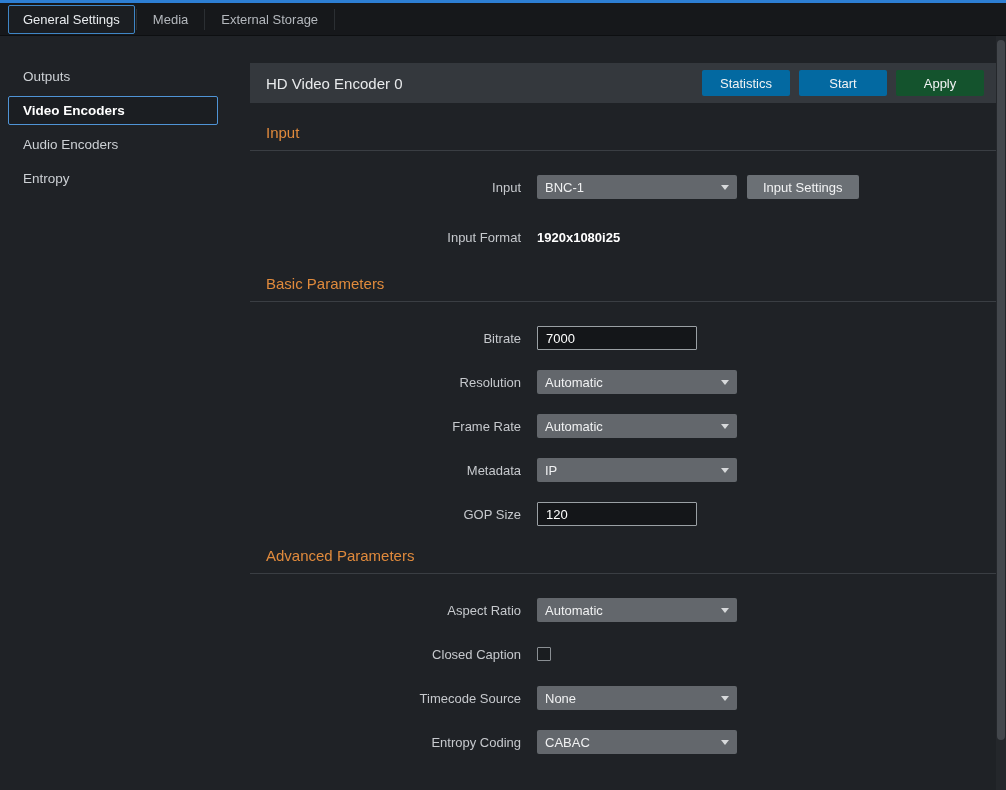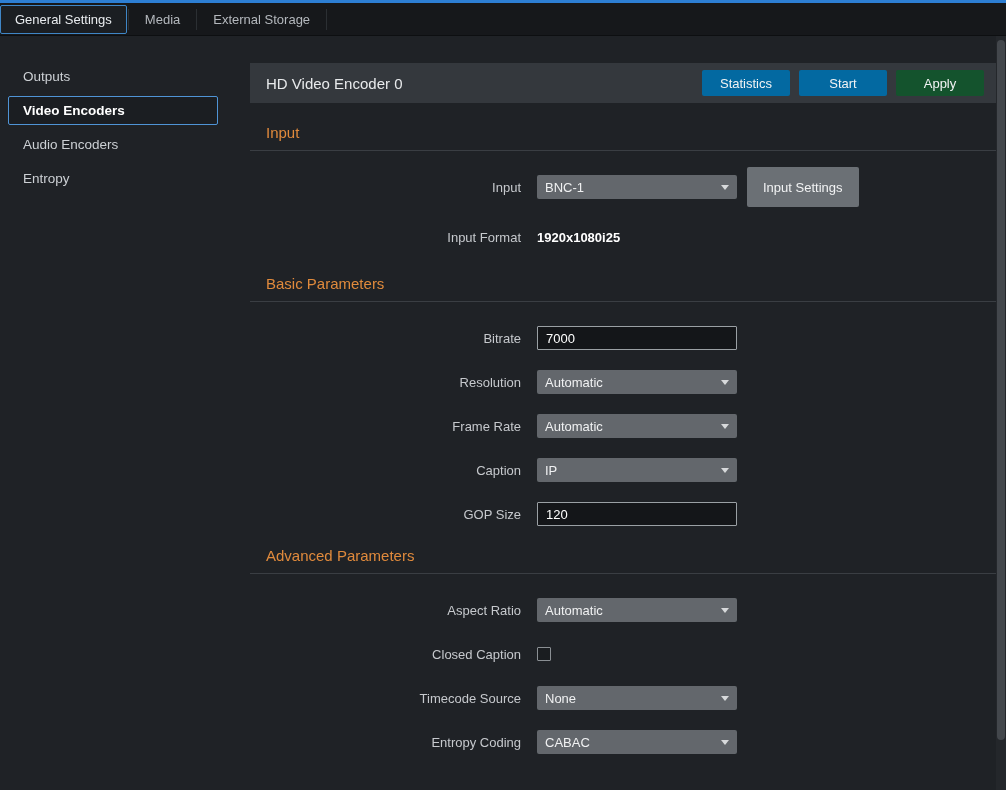--- a/index.html
+++ b/index.html
@@ -9,21 +9,21 @@
     background: #1f2226;
     font-family: "Liberation Sans", sans-serif;
     overflow: hidden;
     color: #c6c9cd;
   }
   
   .top-accent { height: 3px; background: #2d7fd4; }
   .topbar {
     height: 33px; background: #16181b;
     display: flex; align-items: center;
-    padding-left: 0;
+    padding-left: 8px;
     border-bottom: 1px solid #0d0f11;
   }
   .tab {
     font-size: 13px; color: #b4b8bd;
     padding: 6px 14px; border: 1px solid transparent;
     border-radius: 2px; cursor: default; white-space: nowrap;
   }
   .tab.active { color: #e9ecef; background: #1b1e22; border-color: #3f86c6; }
   .tab-sep { width: 1px; height: 21px; background: #2b2f33; margin: 0 1px; }
   
@@ -65,27 +65,27 @@
     color: #f0f1f2; font-size: 13px; border-radius: 2px;
     display: flex; align-items: center; padding: 0 8px; position: relative;
   }
   .dropdown .caret {
     position: absolute; right: 8px; top: 10px;
     width: 0; height: 0;
     border-left: 4px solid transparent; border-right: 4px solid transparent;
     border-top: 5px solid #d7d9db;
   }
   .text-input {
-    width: 200px; height: 24px; background: #141619;
+    width: 160px; height: 24px; background: #141619;
     border: 1px solid #9aa0a4; color: #ffffff;
     font-size: 13px; font-family: inherit; padding: 0 8px; border-radius: 1px;
   }
   .static-value { color: #ffffff; font-size: 13px; font-weight: bold; }
   .small-btn {
-    height: 40px; margin-left: 10px; padding: 0 16px;
+    height: 24px; margin-left: 10px; padding: 0 16px;
     background: #6b7075; color: #f2f3f4;
     border: none; border-radius: 2px; font-size: 13px; font-family: inherit;
   }
   .checkbox {
     width: 14px; height: 14px; background: #1a1d20;
     border: 1px solid #8a8f93; border-radius: 1px;
   }
   
   .scrollbar { width: 10px; flex: none; background: #24272b; position: relative; }
   .scroll-thumb {
@@ -160,21 +160,21 @@
           </div>
         </div>
         <div class="row">
           <div class="row-label">Frame Rate</div>
           <div class="dropdown">
             <span>Automatic</span>
             <span class="caret"></span>
           </div>
         </div>
         <div class="row">
-          <div class="row-label">Caption</div>
+          <div class="row-label">Metadata</div>
           <div class="dropdown">
             <span>IP</span>
             <span class="caret"></span>
           </div>
         </div>
         <div class="row">
           <div class="row-label">GOP Size</div>
           <input class="text-input" type="text" value="120" style="">
         </div>
       </div>

